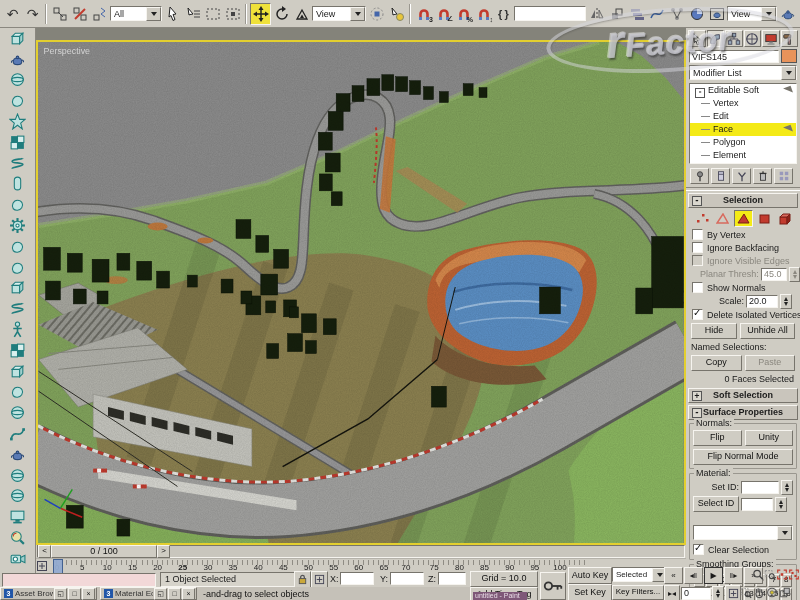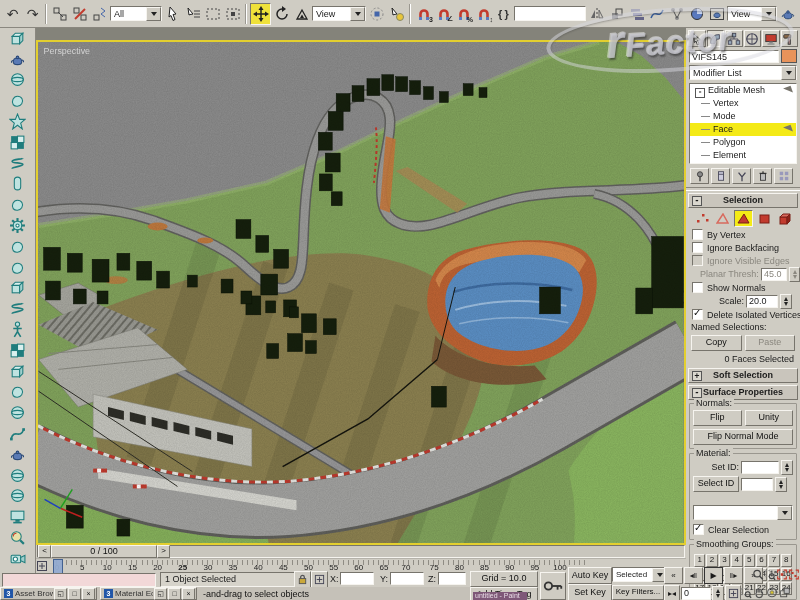--- a/index.html
+++ b/index.html
@@ -850,23 +850,23 @@
   </div>
   <div style="padding:1px 3px">
     <div class="ddl">
       <span>Modifier List</span>
       <span class="ar">
           <i></i>
         </span>
     </div>
   </div>
   <div id="stack">
-      <div class="srow"><span class="eb">-</span><span>Editable Mesh</span><span class="pin"></span></div>
+      <div class="srow"><span class="eb">-</span><span>Editable Soft</span><span class="pin"></span></div>
       <div class="srow"><span class="tl"></span><span>Vertex</span></div>
-      <div class="srow"><span class="tl"></span><span>Mode</span></div>
+      <div class="srow"><span class="tl"></span><span>Edit</span></div>
       <div class="srow sel"><span class="tl"></span><span>Face</span><span class="pin"></span></div>
       <div class="srow"><span class="tl"></span><span>Polygon</span></div>
       <div class="srow"><span class="tl"></span><span>Element</span></div>
     </div>
   <div id="stackbtns">
     <span class="kb">
         <svg width="12" height="12">
           <use href="#k-pin"></use>
         </svg>
       </span>
@@ -957,20 +957,24 @@
     <span class="fld" style="width:32px">20.0</span>
     <span class="spin">
         <i class="u"></i>
         <i class="d"></i>
       </span>
   </div>
   <div class="crow">
       <span class="cb on"></span>
       <span>Delete Isolated Vertices</span>
     </div>
+  <div style="display:flex;gap:3px;padding:2px 5px">
+    <div class="btn" style="flex:1;height:14px;line-height:12px">Hide</div>
+    <div class="btn" style="flex:1.2;height:14px;line-height:12px">Unhide All</div>
+  </div>
   <div style="padding:1px 5px">Named Selections:</div>
   <div style="display:flex;gap:3px;padding:2px 5px">
     <div class="btn" style="flex:1;height:14px;line-height:12px">Copy</div>
     <div class="btn dis" style="flex:1;height:14px;line-height:12px">Paste</div>
   </div>
   <div style="text-align:right;padding:1px 6px 2px">0 Faces Selected</div>
 
   <div class="roll">
     <span class="pm">+</span>
     <span>Soft Selection</span>

